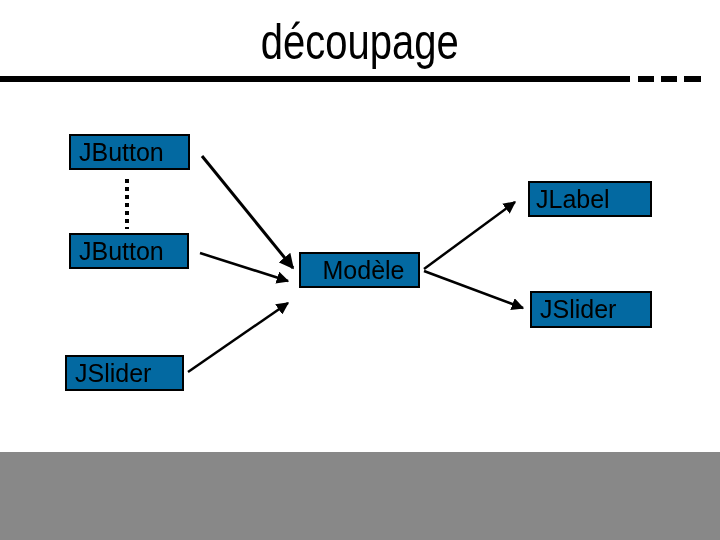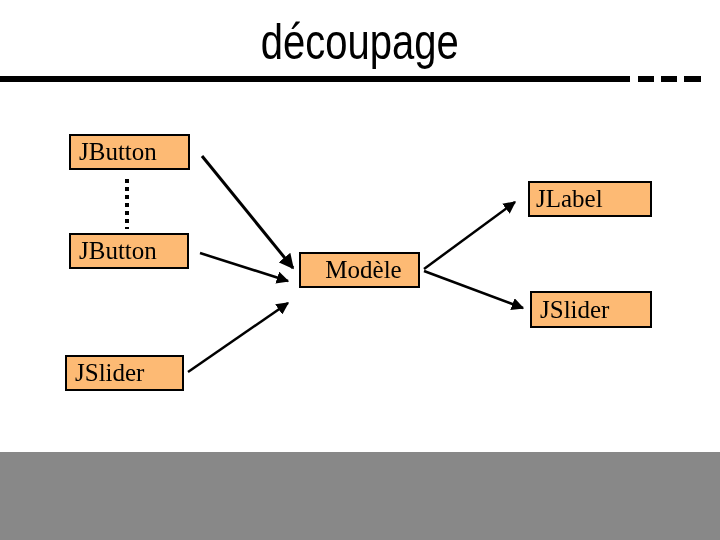--- a/index.html
+++ b/index.html
@@ -35,24 +35,24 @@
     top:76px;height:6px;
     background:#000;
   }
   .dash1{left:638px;width:16px;}
   .dash2{left:661px;width:16px;}
   .dash3{left:684px;width:17px;}
   .node{
     position:absolute;
     box-sizing:border-box;
     border:2px solid #000;
-    background:#fdba74;
+    background:#0369a1;
     display:flex;
     align-items:center;
-    font-family:Liberation Serif, serif;
+    font-family:Liberation Sans, sans-serif;
     font-size:25px;
     color:#000;
     padding-left:8px;
     white-space:nowrap;
   }
   .node.centered{justify-content:center;padding-left:8px;}
   #jbutton-top   {left:69px; top:134px; width:121px; height:36px;}
   #jlabel        {left:528px;top:181px; width:124px; height:36px;padding-left:6px;}
   #jbutton-mid   {left:69px; top:233px; width:120px; height:36px;}
   #modele        {left:299px;top:252px; width:121px; height:36px;}

